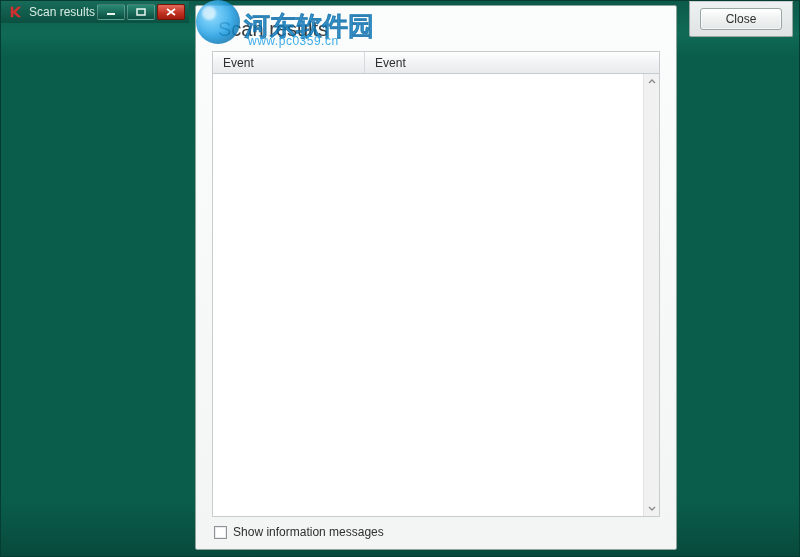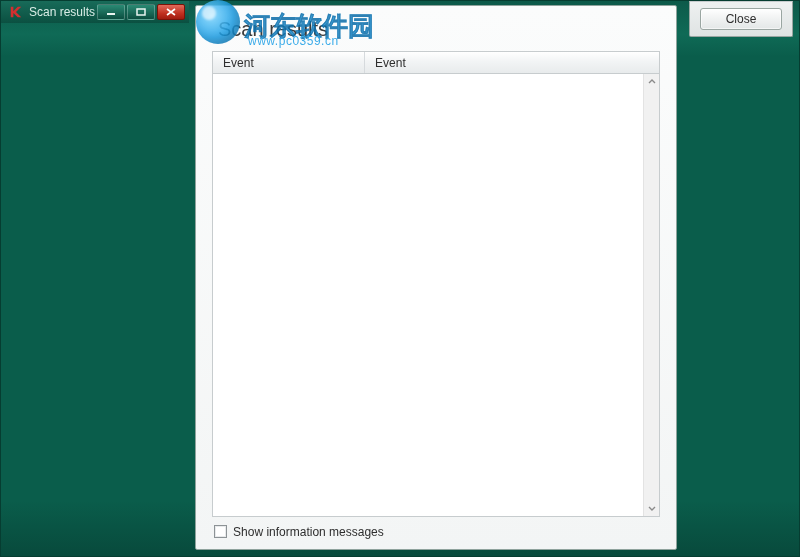--- a/index.html
+++ b/index.html
@@ -109,21 +109,21 @@
     background: #f1f1f1; border-left: 1px solid #e3e3e3;
     display: flex; flex-direction: column; align-items: center; justify-content: space-between;
   }
   .scroll-arrow {
     width: 16px; height: 16px; display:flex; align-items:center; justify-content:center;
     color: #8a8a8a;
   }
 
   
   .footer-row {
-    display: flex; align-items: flex-start; padding: 8px 2px 2px 2px;
+    display: flex; align-items: flex-end; padding: 8px 2px 2px 2px;
   }
   .chk {
     width: 13px; height: 13px; border: 1px solid #8d9396; background: #fff;
     margin-right: 6px; display:inline-block; box-shadow: inset 0 0 0 1px #e8eaeb;
   }
   .chk-label { color: #2e2e2e; }
 
   
   .bottombar {
     height: 36px; margin: 0 6px 6px 6px;

